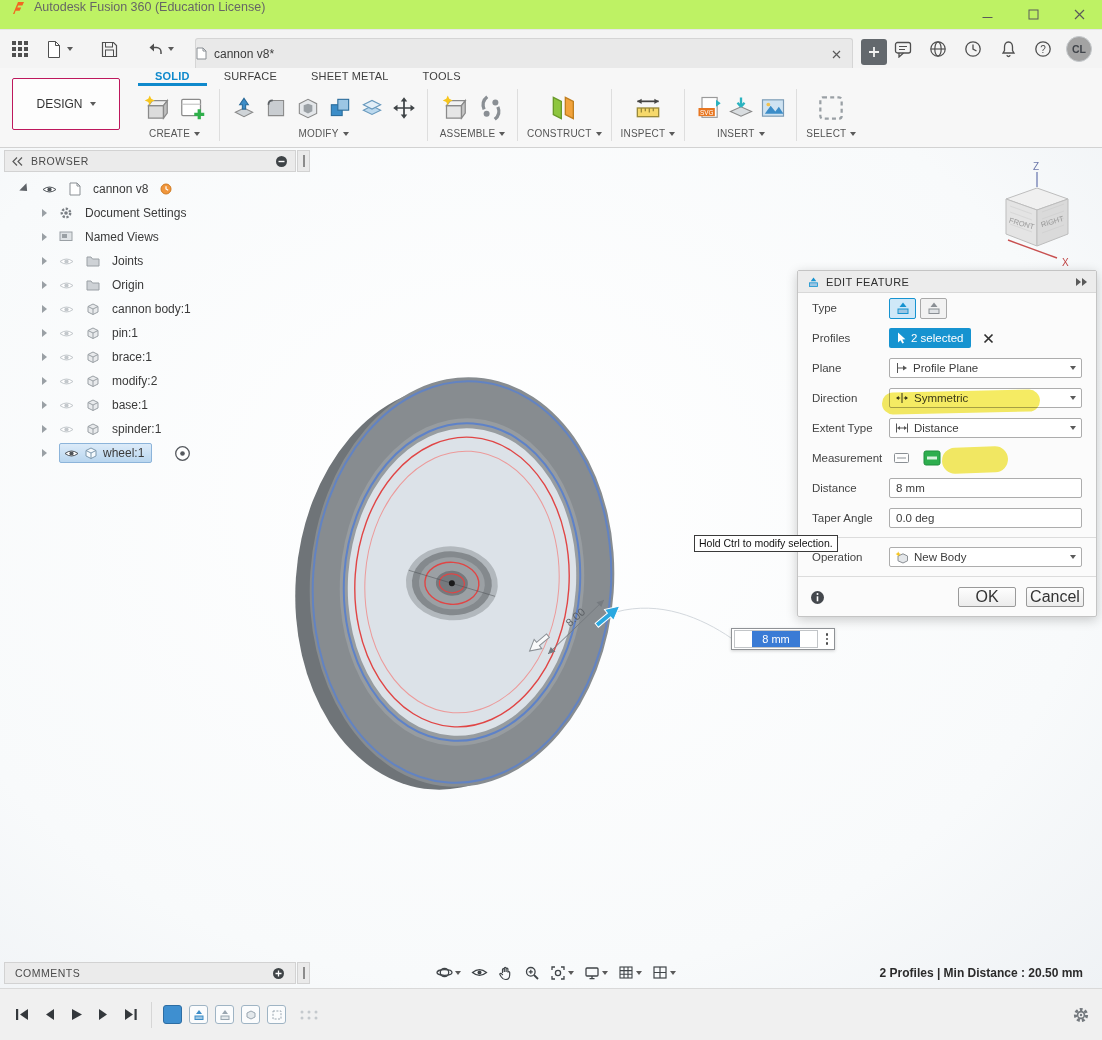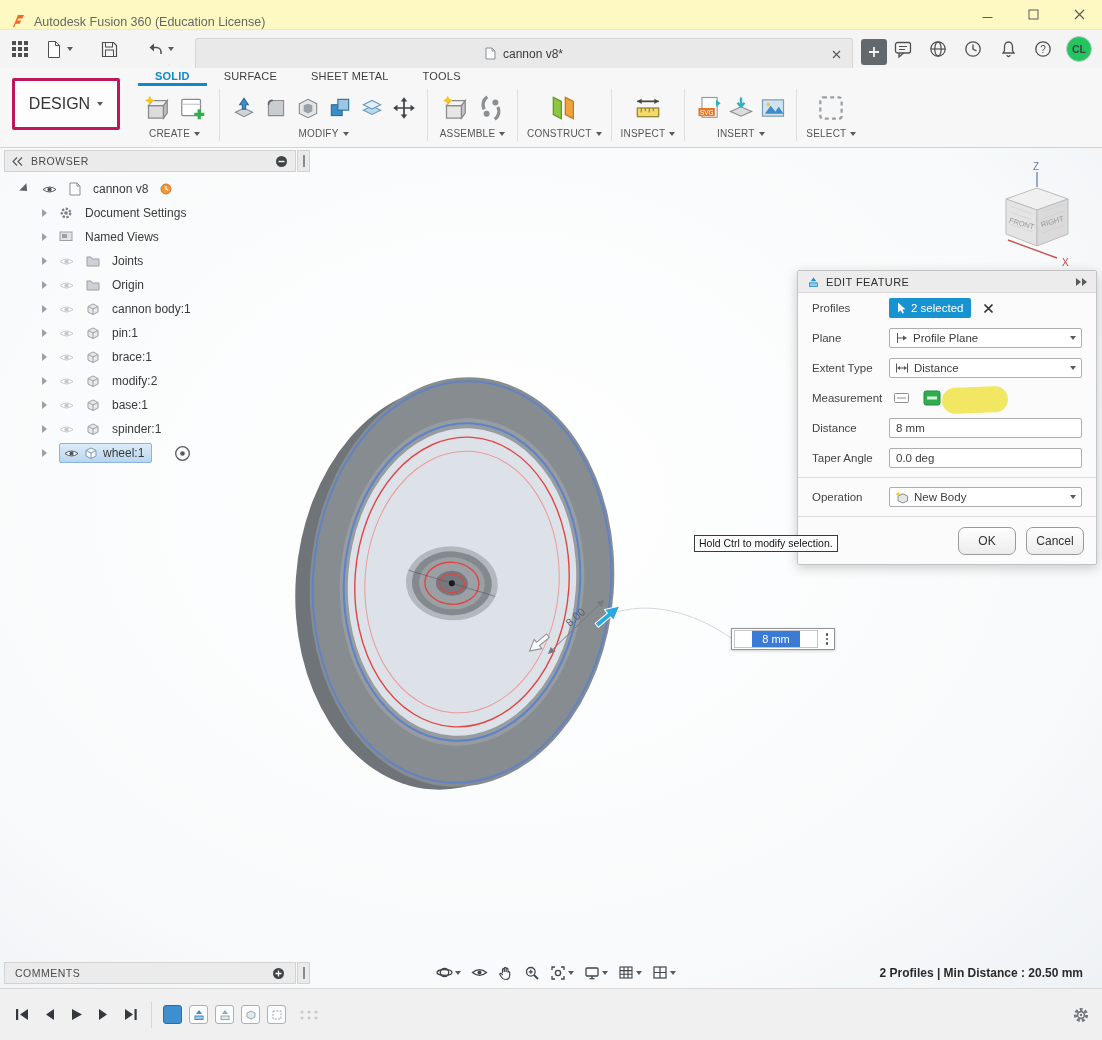--- a/index.html
+++ b/index.html
@@ -6,39 +6,39 @@
   html,body { background:#d8d8d8; }
   #app {
     position:relative; width:1102px; height:1040px; background:#fff;
     font-family:"Liberation Sans", sans-serif; overflow:hidden; margin:0 auto;
     -webkit-font-smoothing:antialiased;
   }
   .ic { display:inline-flex; align-items:center; justify-content:center; }
   .caret { width:0;height:0;border-left:3.5px solid transparent;border-right:3.5px solid transparent;border-top:4px solid #5a5a5a;display:inline-block; }
 
   
-  .titlebar { height:30px; background:#fef9c3; border-bottom:1px solid #e6e6e6; display:flex; align-items:flex-end; padding-left:10px; position:relative; }
+  .titlebar { height:30px; background:#bef264; border-bottom:1px solid #e6e6e6; display:flex; align-items:flex-start; padding-left:10px; position:relative; }
   .app-title { font-size:12.5px; color:#666; margin-left:8px; }
   .win-controls { position:absolute; right:0; top:0; height:29px; display:flex; }
   .win-btn { width:46px; height:29px; display:flex; align-items:center; justify-content:center; }
 
   
   .quickbar { height:38px; background:#f4f4f4; position:relative; display:flex; align-items:center; padding:0 8px; }
   .qicon { width:24px; height:26px; display:flex; align-items:center; justify-content:center; }
   .qgroup { display:flex; align-items:center; gap:1px; margin-right:10px; }
-  .tabstrip { position:absolute; left:195px; top:8px; width:658px; height:30px; background:#e9e9e9; border:1px solid #d5d5d5; border-bottom:none; border-radius:3px 3px 0 0; display:flex; align-items:center; justify-content:center; gap:7px; }
+  .tabstrip { position:absolute; left:195px; top:8px; width:658px; height:30px; background:#e9e9e9; border:1px solid #d5d5d5; border-bottom:none; border-radius:3px 3px 0 0; display:flex; align-items:center; gap:7px; }
   .tab-label { font-size:12px; color:#3c3c3c; }
   .tab-close { position:absolute; right:9px; top:8px; width:14px; height:14px; display:flex; align-items:center; justify-content:center; }
   .newtab-btn { position:absolute; left:861px; top:9px; width:26px; height:26px; background:#63686d; border-radius:3px; display:flex; align-items:center; justify-content:center; }
   .qb-right { position:absolute; right:10px; top:0; height:38px; display:flex; align-items:center; gap:11px; }
-  .avatar { width:26px; height:26px; border-radius:50%; background:#22c55e; border:1px solid #c5c9cc; display:flex; align-items:center; justify-content:center; font-size:10.5px; font-weight:bold; color:#40444a; }
+  .avatar { width:26px; height:26px; border-radius:50%; background:#a3a3a3; border:1px solid #c5c9cc; display:flex; align-items:center; justify-content:center; font-size:10.5px; font-weight:bold; color:#40444a; }
 
   
   .ribbon { height:80px; background:#f7f7f7; border-bottom:1px solid #d2d2d2; position:relative; }
-  .design-box { position:absolute; left:12px; top:10px; width:108px; height:52px; background:#fdfdfd; border:3px solid #be185d; border-radius:2px; display:flex; align-items:center; justify-content:center; gap:7px; font-size:16px; color:#333; }
+  .design-box { position:absolute; left:12px; top:10px; width:108px; height:52px; background:#fdfdfd; border:1px solid #be185d; border-radius:2px; display:flex; align-items:center; justify-content:center; gap:7px; font-size:12px; color:#333; }
   .rtabs { display:flex; margin-left:138px; height:18px; align-items:flex-end; }
   .rtab { padding:0 17px; font-size:11px; color:#3e3e3e; height:18px; display:flex; align-items:center; border-bottom:3px solid transparent; letter-spacing:.2px; }
   .rtab.active { color:#0f89cc; border-bottom-color:#0f89cc; font-weight:bold; }
   .rgroups { display:flex; margin-left:130px; height:58px; }
   .rgroup { display:flex; flex-direction:column; align-items:center; padding:1px 9px 2px; }
   .ricons { display:flex; align-items:center; gap:3px; flex:1; }
   .ricon { width:34px; height:36px; display:flex; align-items:center; justify-content:center; }
   .ricon.sm { width:29px; }
   .rlabel { font-size:10px; color:#555; display:flex; gap:4px; align-items:center; padding-bottom:3px; letter-spacing:.2px; }
   .rsep { width:1px; background:#dedede; margin:3px 0; }
@@ -70,21 +70,21 @@
   .dd .caret { margin-left:auto; }
   .tin { flex:1; height:20px; border:1px solid #adadad; background:#fff; border-radius:2px; display:flex; align-items:center; padding:0 6px; }
   .tbtn { width:27px; height:21px; border:1px solid #a9a9a9; background:#f2f2f2; display:flex; align-items:center; justify-content:center; border-radius:2px; margin-right:4px; }
   .tbtn.active { background:#cfe8f8; border-color:#1693d0; }
   .selbtn { height:20px; background:#1693d0; color:#fff; display:inline-flex; align-items:center; gap:5px; padding:0 8px; border-radius:2px; font-size:11.5px; }
   .hl { position:absolute; background:#f1e426; opacity:.72; mix-blend-mode:multiply; pointer-events:none; }
   .hl-dir { left:-8px; top:2px; width:158px; height:22px; border-radius:11px; transform:rotate(-1.2deg); }
   .hl-meas { left:22px; top:-1px; width:66px; height:26px; border-radius:13px; transform:rotate(-2deg); }
   .dsep { height:1px; background:#dcdcdc; margin:4px 0; }
   .dfoot { display:flex; align-items:center; padding:6px 12px 9px; gap:10px; }
-  .btn { height:28px; min-width:58px; border:1px solid #9a9a9a; background:linear-gradient(#fefefe,#ececec); border-radius:7px; display:flex; align-items:center; justify-content:center; font-size:12px; color:#333; }
+  .btn { height:20px; min-width:58px; border:1px solid #9a9a9a; background:linear-gradient(#fefefe,#ececec); border-radius:2px; display:flex; align-items:center; justify-content:center; font-size:16px; color:#333; }
 
   
   .tooltip { position:absolute; left:694px; top:387px; background:#fff; border:1px solid #3a3a3a; font-size:10.5px; color:#111; padding:1px 4px 2px; white-space:nowrap; }
   .dimbox { position:absolute; left:731px; top:480px; width:104px; height:22px; background:#fff; border:1px solid #8f9296; display:flex; align-items:center; box-shadow:0 1px 3px rgba(0,0,0,.18); }
   .dimfield { flex:1; height:18px; margin:0 2px; border:1px solid #c2c5c8; display:flex; align-items:center; justify-content:center; background:#fff; }
   .dimsel { background:#3a7bd5; color:#fff; font-size:11px; height:16px; display:flex; align-items:center; padding:0 10px; }
   .kebab { width:14px; height:20px; display:flex; flex-direction:column; align-items:center; justify-content:center; gap:2px; }
   .kebab i { width:2.5px; height:2.5px; background:#4a4a4a; border-radius:50%; }
 
   
@@ -729,20 +729,37 @@
               <path d="M8 1.5 L11.5 6 H4.5 Z" fill="#1693d0"></path>
             </svg>
         </span>
         <span>EDIT FEATURE</span>
         <span class="dblarrow">
             <span class="tri-r"></span>
             <span class="tri-r"></span>
           </span>
       </div>
 
+      <div class="drow">
+        <span class="dlabel">Type</span>
+        <span class="dctrl">
+          <span class="tbtn active">
+            <svg width="16" height="14" viewBox="0 0 16 14">
+                <rect x="3" y="8" width="10" height="4.5" fill="#9cc6e4" stroke="#1693d0"></rect>
+                <path d="M8 1.5 L11.5 6 H4.5 Z" fill="#1693d0"></path>
+              </svg>
+          </span>
+          <span class="tbtn">
+            <svg width="16" height="14" viewBox="0 0 16 14">
+                <rect x="3" y="8" width="10" height="4.5" fill="#dfe2e5" stroke="#8a8f94"></rect>
+                <path d="M8 1.5 L11.5 6 H4.5 Z" fill="#8a8f94"></path>
+              </svg>
+          </span>
+        </span>
+      </div>
 
       <div class="drow">
         <span class="dlabel">Profiles</span>
         <span class="dctrl">
           <span class="selbtn">
             <span class="ic">
               <svg width="9" height="12" viewBox="0 0 9 12">
                   <path d="M1 0.5 L1 10.5 L3.6 8.2 L5.3 11.6 L7 10.7 L5.3 7.4 L8.4 7.2 Z" fill="#fff"></path>
                 </svg>
             </span>
@@ -765,20 +782,38 @@
                   <path d="M2.5 1 V11 M2.5 6 H8.5" stroke="#555" fill="none"></path>
                   <path d="M12 6 L8 3.6 V8.4 Z" fill="#555"></path>
                 </svg>
             </span>
             <span>Profile Plane</span>
             <span class="caret"></span>
           </span>
         </span>
       </div>
 
+      <div class="drow">
+        <span class="dlabel">Direction</span>
+        <span class="dctrl">
+          <span class="dd">
+            <span class="ic">
+              <svg width="14" height="12">
+                  <path d="M7 1 V11" stroke="#333"></path>
+                  <path d="M5.2 6 H3 M8.8 6 H11" stroke="#333"></path>
+                  <path d="M1 6 L3.8 4 V8 Z" fill="#333"></path>
+                  <path d="M13 6 L10.2 4 V8 Z" fill="#333"></path>
+                </svg>
+            </span>
+            <span>Symmetric</span>
+            <span class="caret"></span>
+            <span class="hl hl-dir"></span>
+          </span>
+        </span>
+      </div>
 
       <div class="drow">
         <span class="dlabel">Extent Type</span>
         <span class="dctrl">
           <span class="dd">
             <span class="ic">
               <svg width="14" height="12">
                   <path d="M1.5 1.5 V10.5 M12.5 1.5 V10.5" stroke="#555"></path>
                   <path d="M4.5 6 H9.5" stroke="#555"></path>
                   <path d="M2 6 L5 4 V8 Z" fill="#555"></path>

